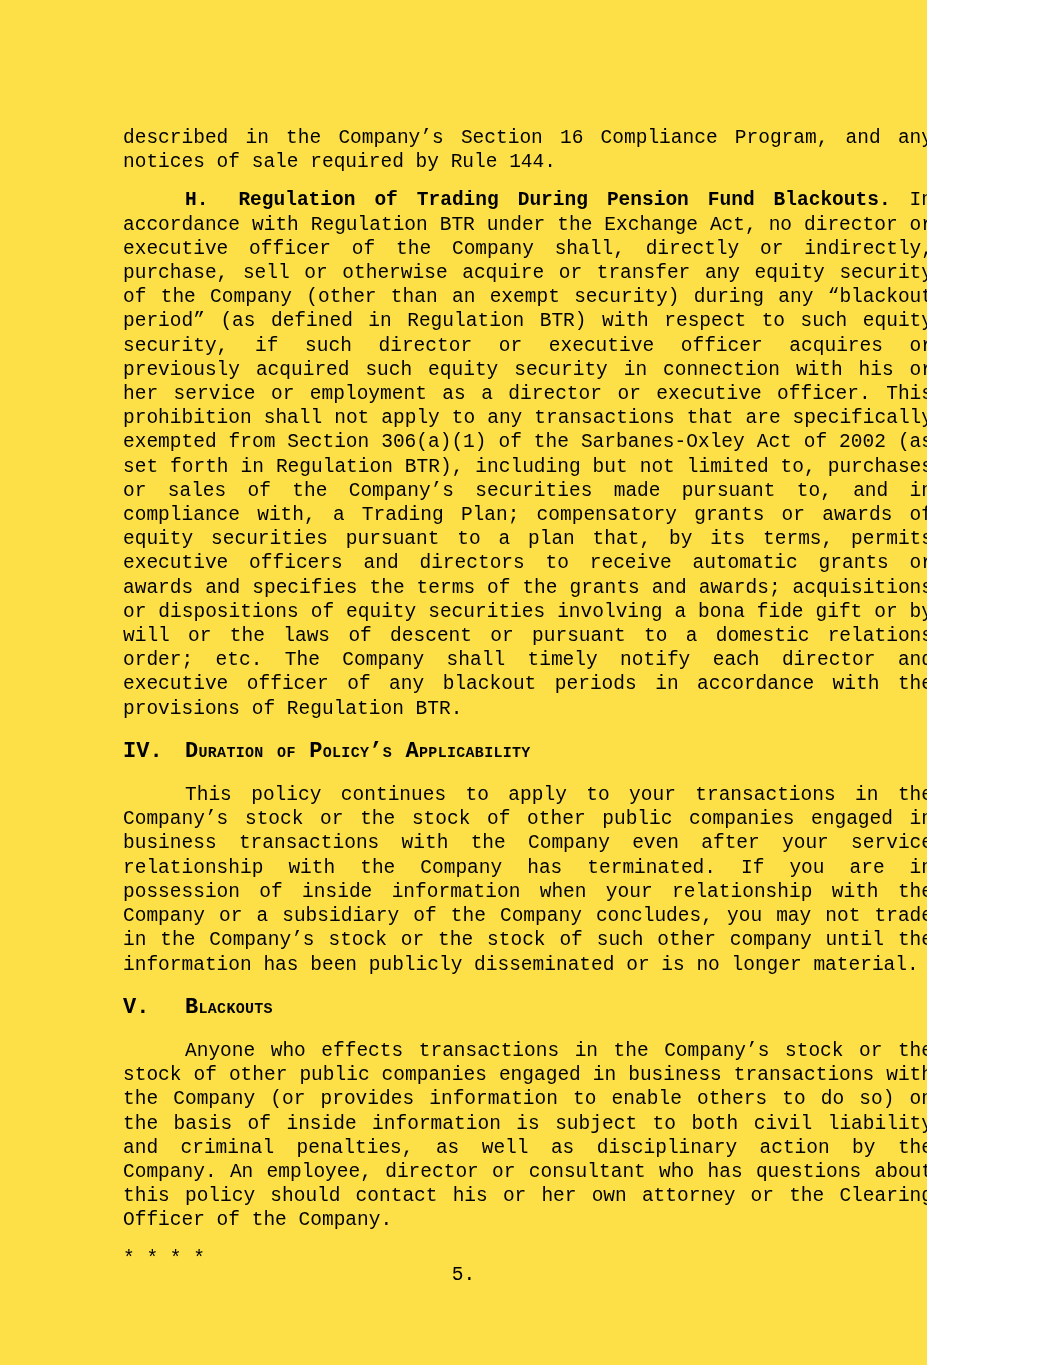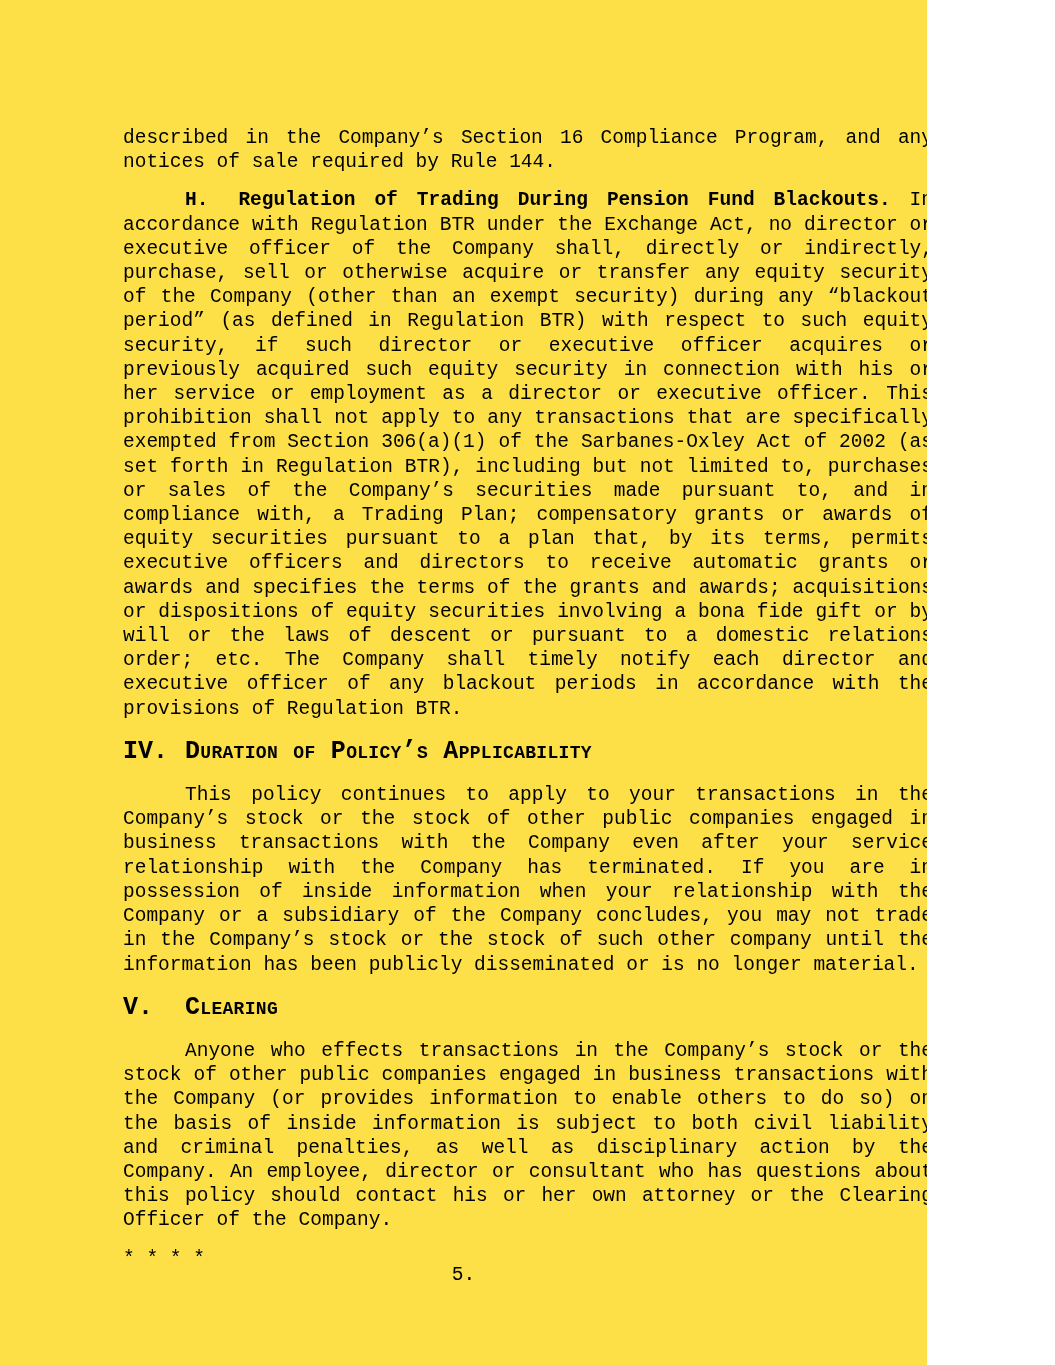--- a/index.html
+++ b/index.html
@@ -31,21 +31,21 @@
   p.indent {
     text-indent: 62px;
   }
   .bold { font-weight: bold; }
   .tab-gap {
     display: inline-block;
     width: 30px;
   }
   h2.sec-heading {
     margin: 19px 0 19px 0;
-    font-size: 25px;
+    font-size: 22px;
     font-weight: bold;
     line-height: 24.2px;
   }
   .sec-num {
     display: inline-block;
     width: 62px;
   }
   .smallcaps {
     font-variant: small-caps;
     letter-spacing: 0.3px;
@@ -72,21 +72,21 @@
 
     <p class="para"><span>described in the Company’s Section 16 Compliance Program, and any notices of sale required by Rule 144.</span></p>
 
     <p class="para indent"><span class="bold">H.</span><span class="tab-gap"></span><span class="bold">Regulation of Trading During Pension Fund Blackouts.</span>
       <span>In accordance with Regulation BTR under the Exchange Act, no director or executive officer of the Company shall, directly or indirectly, purchase, sell or otherwise acquire or transfer any equity security of the Company (other than an exempt security) during any “blackout period” (as defined in Regulation BTR) with respect to such equity security, if such director or executive officer acquires or previously acquired such equity security in connection with his or her service or employment as a director or executive officer. This prohibition shall not apply to any transactions that are specifically exempted from Section 306(a)(1) of the Sarbanes-Oxley Act of 2002 (as set forth in Regulation BTR), including but not limited to, purchases or sales of the Company’s securities made pursuant to, and in compliance with, a Trading Plan; compensatory grants or awards of equity securities pursuant to a plan that, by its terms, permits executive officers and directors to receive automatic grants or awards and specifies the terms of the grants and awards; acquisitions or dispositions of equity securities involving a bona fide gift or by will or the laws of descent or pursuant to a domestic relations order; etc. The Company shall timely notify each director and executive officer of any blackout periods in accordance with the provisions of Regulation BTR.</span></p>
 
     <h2 class="sec-heading"><span class="sec-num">IV.</span><span class="smallcaps">Duration of Policy’s Applicability</span></h2>
 
     <p class="para indent"><span>This policy continues to apply to your transactions in the Company’s stock or the stock of other public companies engaged in business transactions with the Company even after your service relationship with the Company has terminated. If you are in possession of inside information when your relationship with the Company or a subsidiary of the Company concludes, you may not trade in the Company’s stock or the stock of such other company until the information has been publicly disseminated or is no longer material.</span></p>
 
-    <h2 class="sec-heading"><span class="sec-num">V.</span><span class="smallcaps">Clearing</span></h2>
+    <h2 class="sec-heading"><span class="sec-num">V.</span><span class="smallcaps">Blackouts</span></h2>
 
     <p class="para indent"><span>Anyone who effects transactions in the Company’s stock or the stock of other public companies engaged in business transactions with the Company (or provides information to enable others to do so) on the basis of inside information is subject to both civil liability and criminal penalties, as well as disciplinary action by the Company. An employee, director or consultant who has questions about this policy should contact his or her own attorney or the Clearing Officer of the Company.</span></p>
 
     <p class="para stars">* * * *</p>
 
   </div>
 
   <div class="page-number">5.</div>
 </div>
 

